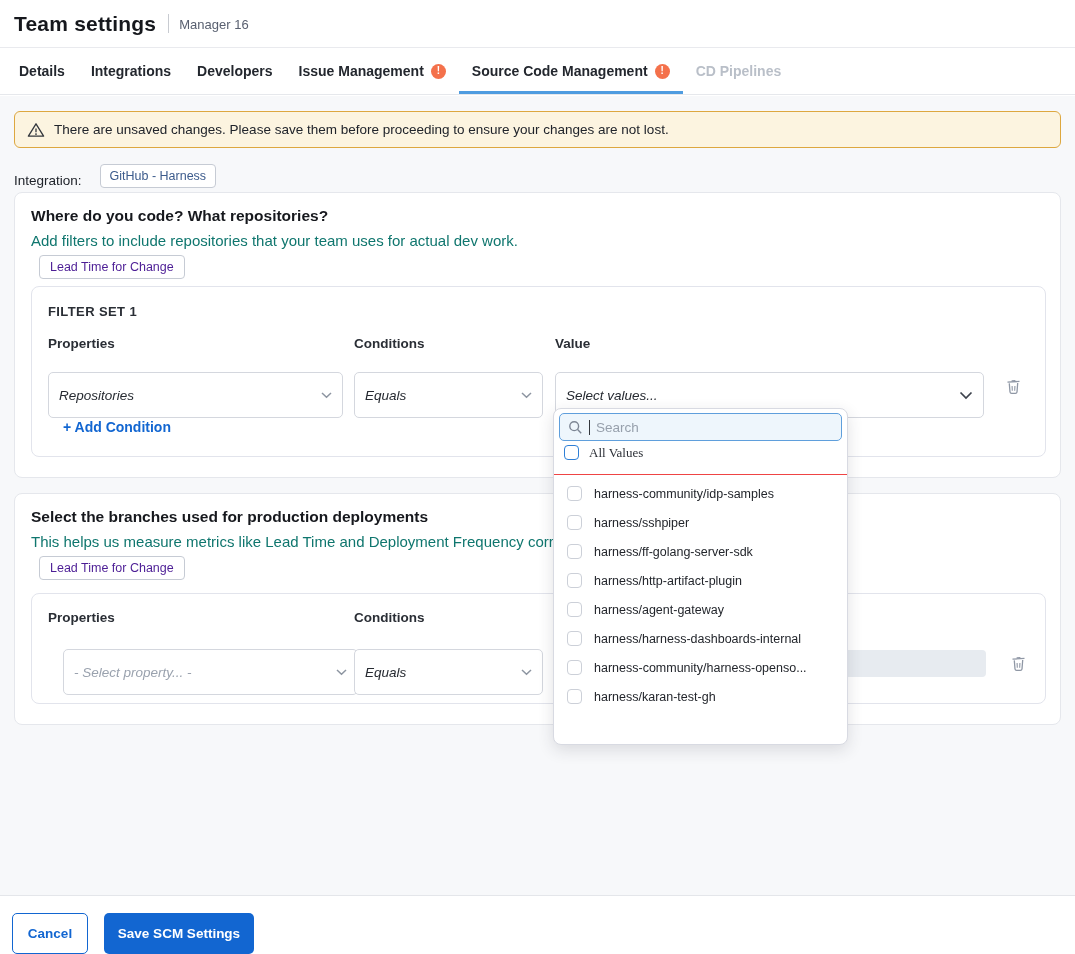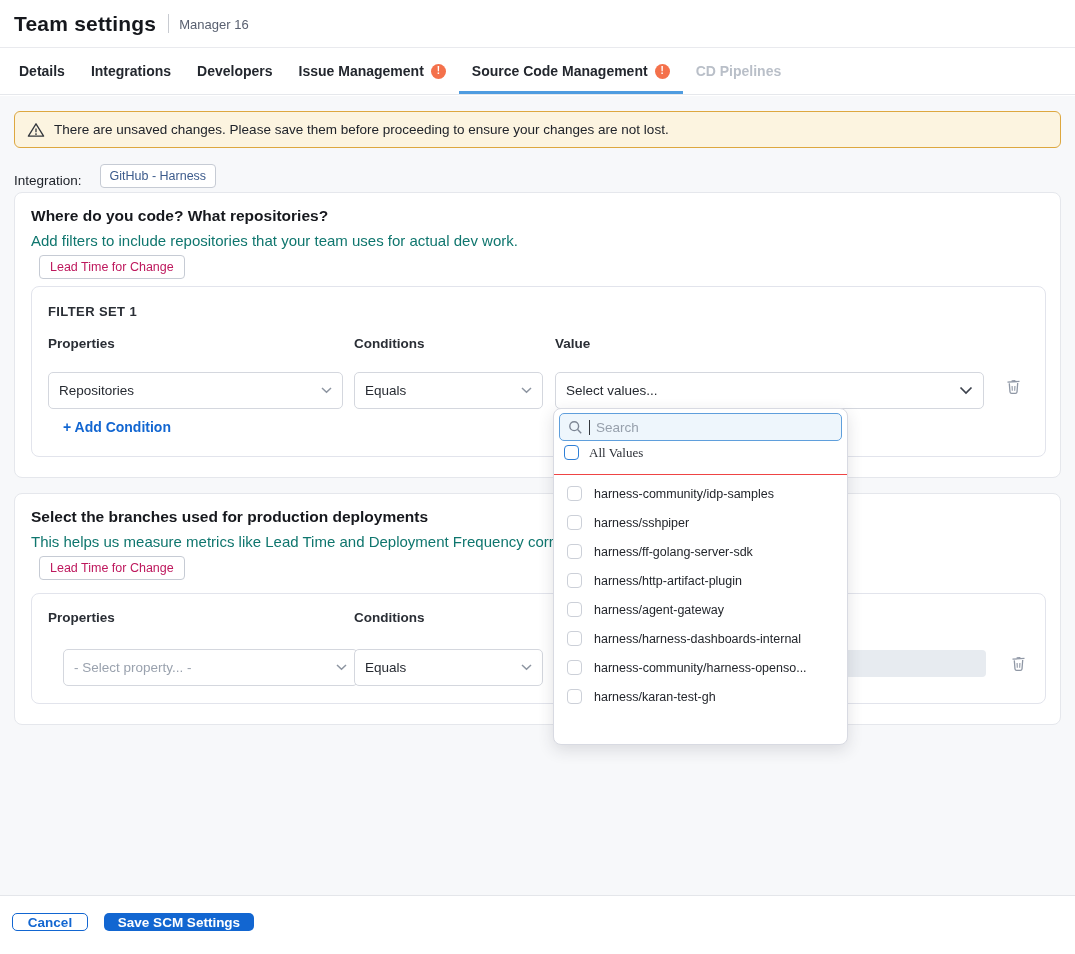--- a/index.html
+++ b/index.html
@@ -26,35 +26,35 @@
 
   
   .content { position:absolute; top:96px; left:0; right:0; height:799px; background:#f7f8fa; }
 
   .banner { position:absolute; left:14px; top:15px; width:1047px; height:37px; background:#fcf4e0; border:1px solid #dda73f; border-radius:6px; display:flex; align-items:center; padding:0 12px; gap:9px; }
   .banner-text { font-size:13.5px; color:#20242b; }
 
   .integration-row { position:absolute; left:14px; top:68px; display:flex; align-items:flex-end; gap:18px; }
   .integration-label { font-size:13.5px; color:#20242b; }
   .chip { display:inline-block; border:1px solid #c6cbd4; border-radius:4px; background:#fff; padding:4px 9px; font-size:12.5px; color:#3c5b8c; }
-  .metric-chip { position:absolute; border:1px solid #c6cbd4; border-radius:4px; background:#fff; padding:4px 10px; font-size:12.5px; color:#be185d; }
+  .metric-chip { position:absolute; border:1px solid #c6cbd4; border-radius:4px; background:#fff; padding:4px 10px; font-size:12.5px; color:#4c1d95; }
 
   .card { position:absolute; left:14px; width:1047px; background:#fff; border:1px solid #e5e7ec; border-radius:8px; }
   .card1 { top:96px; height:286px; }
   .card2 { top:397px; height:232px; }
   .card-title { position:absolute; left:16px; top:14px; font-size:15.5px; font-weight:700; color:#16181d; }
   .card-sub { position:absolute; left:16px; top:39px; font-size:15px; color:#0f766e; }
 
   .inner-card { position:absolute; left:16px; width:1015px; background:#fff; border:1px solid #e2e4ec; border-radius:8px; }
   .inner1 { top:93px; height:171px; }
   .inner2 { top:99px; height:111px; }
   .filterset-title { position:absolute; left:16px; top:17px; font-size:13px; font-weight:700; letter-spacing:.4px; color:#2a2e35; }
   .col-label { position:absolute; font-size:13.5px; font-weight:700; color:#2a2e35; }
 
-  .select { position:absolute; height:37px; border:1px solid #d4d7de; border-radius:5px; background:#fff; display:flex; align-items:center; padding:0 10px; font-size:13.5px; color:#262a31; cursor:pointer; }
+  .select { position:absolute; height:46px; border:1px solid #d4d7de; border-radius:5px; background:#fff; display:flex; align-items:center; padding:0 10px; font-size:13.5px; color:#262a31; cursor:pointer;font-style:italic; }
   .select .txt { flex:1; white-space:nowrap; overflow:hidden; }
   .select .ph { color:#9aa2ae; }
   .chev { flex:none; display:flex; }
 
   .add-condition { position:absolute; left:31px; top:132px; font-size:14px; font-weight:700; color:#1266d1; cursor:pointer; }
 
   .trash-btn { position:absolute; width:22px; height:22px; display:flex; align-items:center; justify-content:center; cursor:pointer; background:none; border:none; }
 
   .disabled-value { position:absolute; left:523px; top:56px; width:431px; height:27px; background:#e7ebf0; border-radius:4px; }
 
@@ -68,21 +68,21 @@
   .cb { width:15px; height:15px; border-radius:4px; background:#fff; flex:none; }
   .cb.blue { border:1.5px solid #2e7fd6; }
   .cb.grey { border:1.5px solid #ccd0d8; }
   .allvalues-label { font-size:13px; color:#2b2f36; }
   .opt-list { padding:4px 0 0 0; }
   .opt-row { height:29px; display:flex; align-items:center; gap:12px; padding:0 10px 0 13px; cursor:pointer; }
   .opt-label { font-size:12.5px; color:#23262c; white-space:nowrap; }
 
   
   .footer { position:absolute; top:895px; left:0; right:0; height:59px; background:#fff; border-top:1px solid #e4e6ea; }
-  .btn { position:absolute; top:17px; height:18px; border-radius:5px; font-family:"Liberation Sans",sans-serif; font-size:13.5px; font-weight:700; cursor:pointer; display:flex; align-items:center; justify-content:center; }
+  .btn { position:absolute; top:17px; height:41px; border-radius:5px; font-family:"Liberation Sans",sans-serif; font-size:13.5px; font-weight:700; cursor:pointer; display:flex; align-items:center; justify-content:center; }
   .btn-cancel { left:12px; width:76px; background:#fff; border:1.5px solid #1266d1; color:#1266d1; }
   .btn-save { left:104px; width:150px; background:#1266d1; border:none; color:#fff; }
 
   svg { display:block; }
 </style>
 </head>
 <body>
 
 <div class="screen">
 

